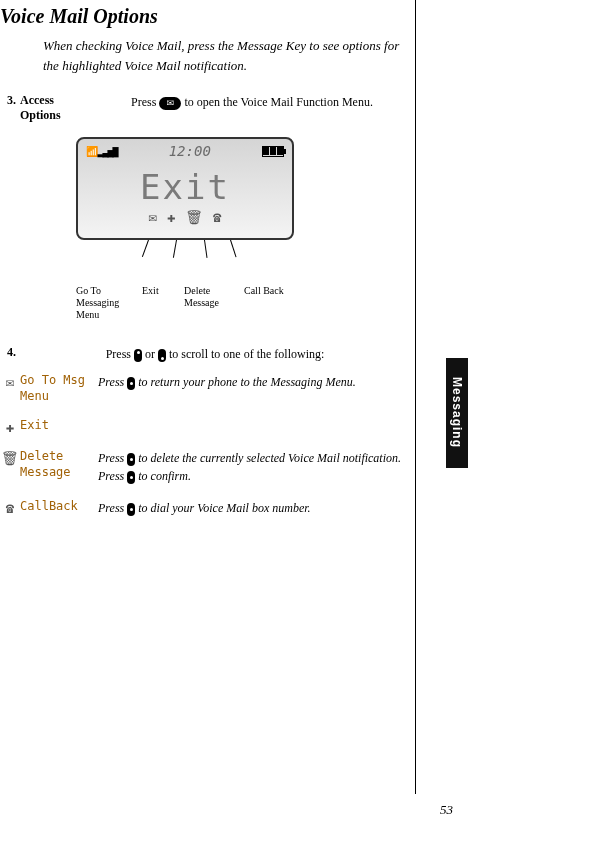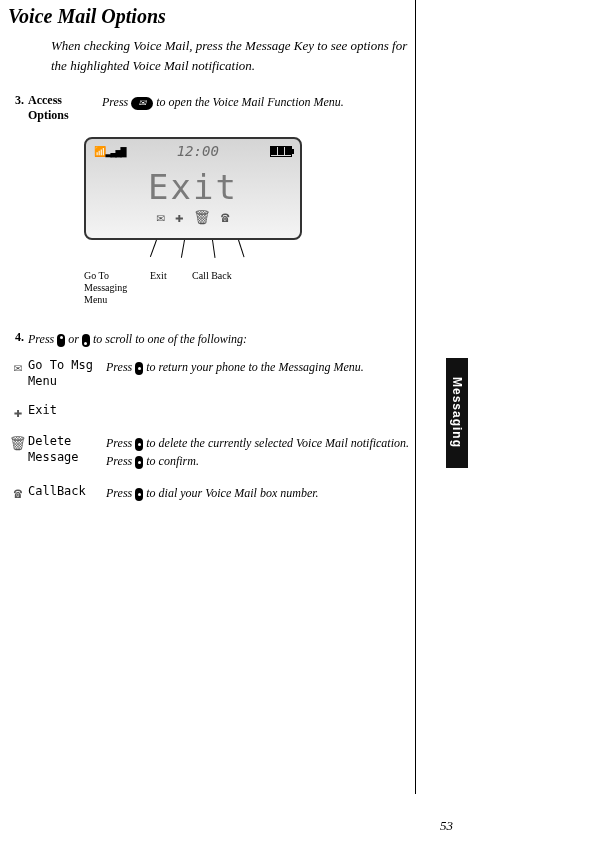--- a/index.html
+++ b/index.html
@@ -1,54 +1,54 @@
 <!DOCTYPE html>
 <html><head>
 <meta charset="utf-8">
 <style>
   * { box-sizing: border-box; margin: 0; padding: 0; }
   body { width: 593px; height: 850px; position: relative; font-family: Georgia, 'Times New Roman', serif; background: #fff; color: #000; }
-  .page { width: 410px; padding-left: 8px; padding-top: 5px; }
+  .page { width: 410px; padding-top: 5px; }
   .divider { position: absolute; left: 415px; top: 0; width: 1px; height: 794px; background: #000; }
   h1 { font-style: italic; font-weight: bold; font-size: 20px; margin-bottom: 8px; }
   .intro { font-style: italic; font-size: 13px; line-height: 1.5; margin-bottom: 18px; margin-left: 43px; }
   .step-row { display: flex; margin-bottom: 10px; font-size: 12px; }
   .step-num { width: 20px; text-align: right; font-weight: bold; padding-right: 4px; }
   .step-label { width: 74px; font-weight: bold; }
-  .step-desc { flex: 1; font-style: italic; line-height: 1.5; }
+  .step-desc { flex: 1; line-height: 1.5; text-align: center; }
   .envelope-btn { display: inline-flex; align-items: center; justify-content: center; background: #000; color: #fff; border-radius: 9px; width: 22px; height: 13px; font-size: 9px; }
   .pill-btn { display: inline-block; background: #000; width: 8px; height: 13px; border-radius: 4px; vertical-align: middle; position: relative; }
   .pill-btn::after { content: ""; position: absolute; width: 3px; height: 3px; background: #fff; border-radius: 50%; left: 2.5px; }
   .pill-up::after { top: 2px; }
   .pill-down::after { bottom: 2px; }
   .pill-center::after { top: 5px; }
 
   .screen-block { margin: 14px 0 24px 76px; }
   .phone-screen { width: 218px; height: 103px; border: 2px solid #333; border-radius: 8px; background: linear-gradient(#d5d5d5,#f4f4f4); position: relative; font-family: monospace; }
   .screen-top { display: flex; justify-content: space-between; align-items: center; padding: 4px 8px; font-size: 11px; }
   .signal { font-size: 10px; letter-spacing: -1px; }
   .time { font-family: monospace; font-size: 14px; color: #6a6a6a; font-style: italic; }
   .battery { width: 22px; height: 11px; border: 1.5px solid #000; position: relative; }
   .battery::after { content: ""; position: absolute; right: -3px; top: 2px; width: 2px; height: 5px; background: #000; }
   .battery-fill { width: 100%; height: 100%; display: flex; }
   .battery-fill span { flex: 1; background: #000; margin: 0.5px; }
   .exit-text { text-align: center; font-family: monospace; font-size: 34px; color: #7a7a7a; letter-spacing: 2px; margin-top: 4px; }
   .screen-icons { display: flex; justify-content: center; gap: 10px; margin-top: 2px; font-size: 14px; color: #555; }
   .annot-lines { position: relative; height: 28px; margin-left: 0; }
   .annot-lines .line { position: absolute; width: 1px; background: #000; top: 0; }
-  .annot-labels { font-size: 10px; display: flex; margin-top: 2px; }
+  .annot-labels { font-size: 10px; display: flex; margin-top: 17px; }
   .annot-labels div { line-height: 1.2; }
 
   .func-row { display: flex; margin-bottom: 14px; font-size: 12px; }
   .func-icon { width: 20px; display: flex; align-items: flex-start; justify-content: center; padding-top: 1px; }
-  .func-label { width: 78px; font-family: monospace; font-size: 12px; color: #000000; line-height: 1.3; }
+  .func-label { width: 78px; font-family: monospace; font-size: 12px; color: #a16207; line-height: 1.3; }
   .func-desc { flex: 1; font-style: italic; line-height: 1.5; }
 
   .side-tab { position: absolute; right: 125px; top: 358px; width: 22px; height: 110px; background: #111; color: #fff; writing-mode: vertical-rl; text-align: center; font-family: Arial, sans-serif; font-weight: bold; font-size: 12px; display: flex; align-items: center; justify-content: center; letter-spacing: 1px; }
-  .page-num { position: absolute; right: 140px; bottom: 16px; font-size: 13px; font-style: italic; }
+  .page-num { position: absolute; right: 140px; bottom: 32px; font-size: 13px; font-style: italic; }
 
   .mono-icon { font-family: monospace; font-size: 14px; color: #555; }
 </style>
 </head>
 <body>
 
 <div class="page">
   <h1>Voice Mail Options</h1>
   <p class="intro">When checking Voice Mail, press the Message Key to see options for the highlighted Voice Mail notification.</p>
 
@@ -85,20 +85,21 @@
     </div>
     <div class="annot-lines">
       <div class="line" style="left:72px;height:18px;transform:rotate(20deg);transform-origin:top;"></div>
       <div class="line" style="left:100px;height:18px;transform:rotate(10deg);transform-origin:top;"></div>
       <div class="line" style="left:128px;height:18px;transform:rotate(-8deg);transform-origin:top;"></div>
       <div class="line" style="left:154px;height:18px;transform:rotate(-18deg);transform-origin:top;"></div>
     </div>
     <div class="annot-labels">
       <div style="width:66px;">Go To Messaging Menu</div>
       <div style="width:42px;">Exit</div>
+      <div style="width:60px;">Delete Message</div>
       <div style="width:56px;">Call Back</div>
     </div>
   </div>
 
   <div class="step-row">
     <div class="step-num">4.</div>
     <div class="step-desc">
       <span>Press </span>
       <span class="pill-btn pill-up"></span>
       <span> or </span>

